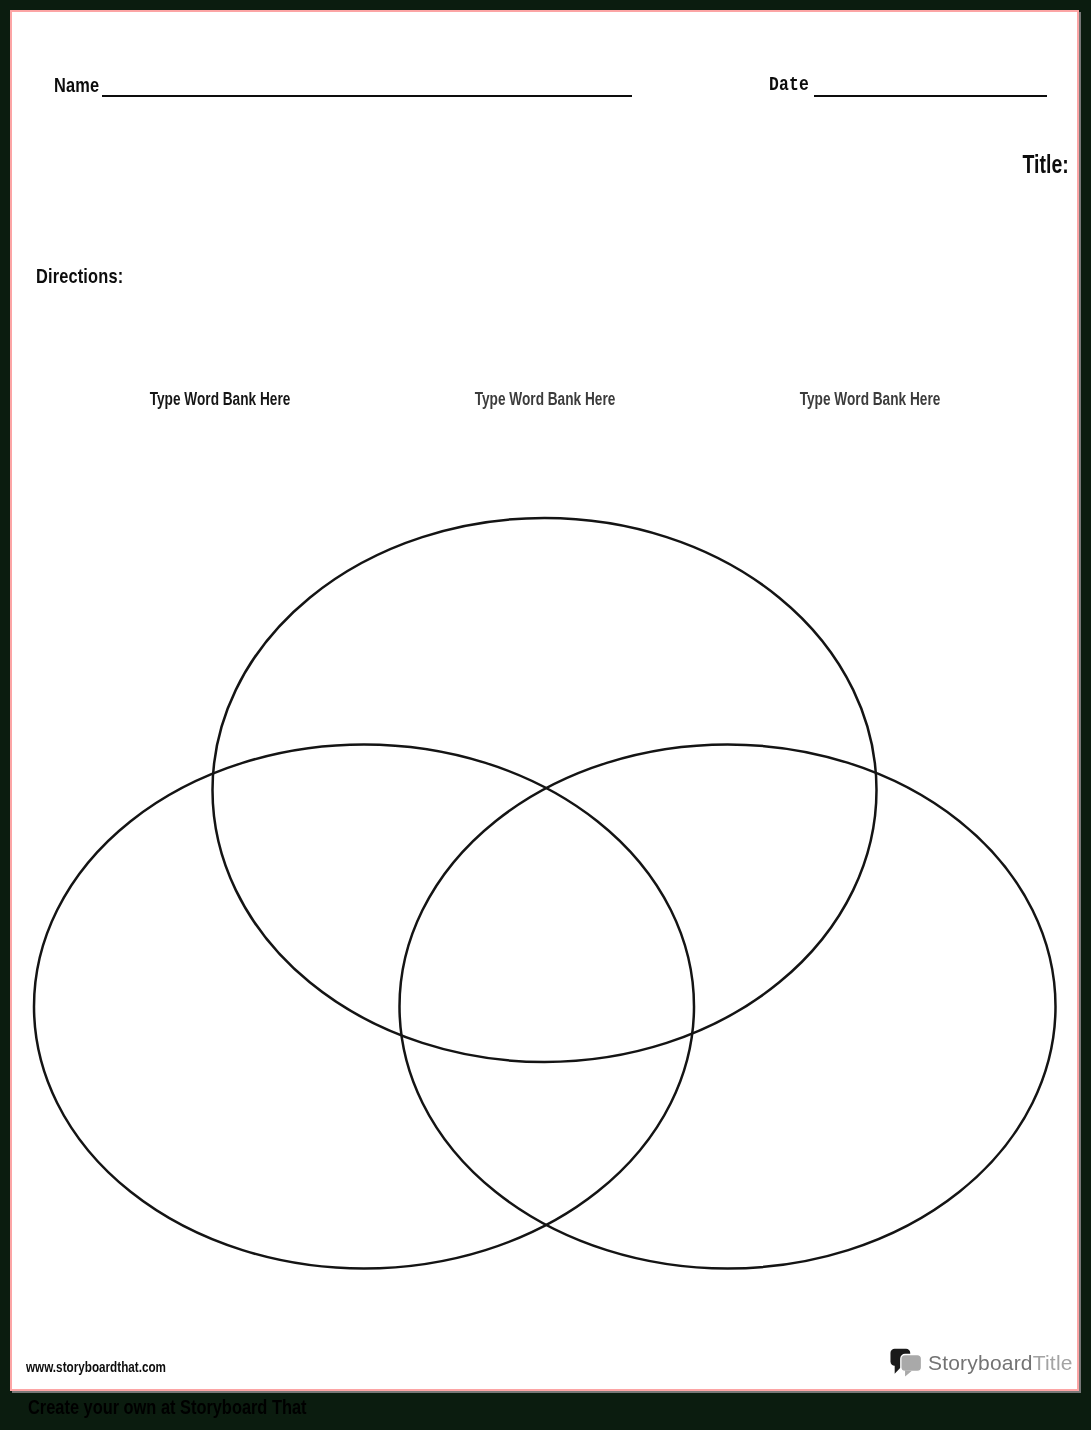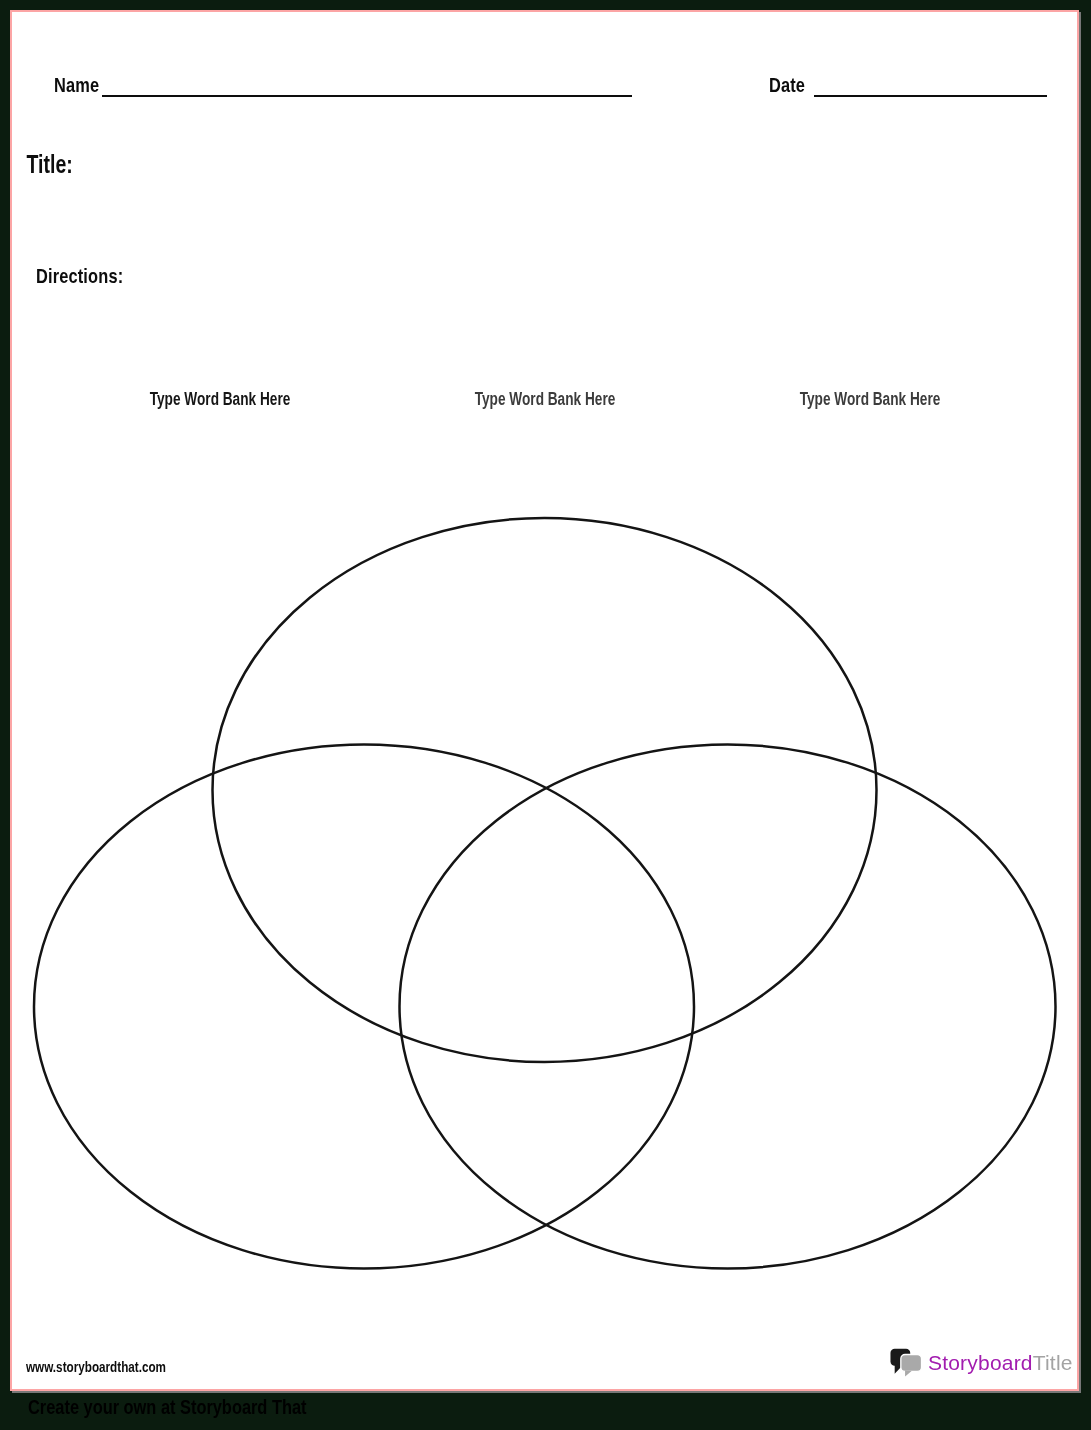--- a/index.html
+++ b/index.html
@@ -19,43 +19,43 @@
     border: 2px solid #fca5a5;
     box-shadow: 2px 2px 0 #777;
   }
   .page-inner { position: absolute; left: 0; top: 0; width: 1063px; height: 1375px; }
 
   .cond { display: inline-block; transform: scaleX(0.78); transform-origin: 0 50%; white-space: nowrap; }
   .cond-c { display: inline-block; transform: scaleX(0.78); transform-origin: 50% 50%; white-space: nowrap; }
 
   .field-label { position: absolute; font-weight: bold; font-size: 21px; color: #0d0d0d; letter-spacing: 0.2px; }
   .name-label { left: 42px; top: 61px; }
-  .date-label { left: 757px; top: 61px; }
+  .date-label { left: 757px; top: 61px; font-family: Liberation Mono, monospace; }
   .fill-line { position: absolute; height: 0; border-top: 2px solid #0d0d0d; }
   .name-line { left: 90px; top: 83px; width: 530px; }
   .date-line { left: 802px; top: 83px; width: 233px; }
 
-  .title-wrap { position: absolute; left: 8px; top: 138px; width: 100%; text-align: left; }
+  .title-wrap { position: absolute; left: 0; top: 138px; width: 100%; text-align: right; }
   .title-wrap .cond-c { font-weight: bold; font-size: 25px; color: #0d0d0d; }
 
   .directions { left: 24px; top: 224px; margin-top: 28px; }
 
   .wordbank { position: absolute; top: 377px; transform: translateX(-50%); }
   .wordbank .cond-c { font-weight: bold; font-size: 17.5px; }
   .wb-0 { left: 208px; } .wb-0 .cond-c { color: #161616; }
   .wb-1 { left: 533px; } .wb-1 .cond-c { color: #3c3c3c; }
   .wb-2 { left: 858px; } .wb-2 .cond-c { color: #3c3c3c; }
 
   .venn-svg { position: absolute; left: 0; top: 0; }
 
   .site-url { position: absolute; left: 14px; top: 1346px; font-weight: bold; font-size: 15px; color: #0d0d0d; }
 
   .logo { position: absolute; left: 878px; top: 1336px; display: flex; align-items: center; gap: 6px; }
   .logo-text { font-size: 21px; font-weight: 500; letter-spacing: 0.2px; white-space: nowrap; }
-  .logo-dark { color: #a21caf; }
+  .logo-dark { color: #737373; }
   .logo-gray { color: #a3a3a3; }
 
   .banner { position: absolute; left: 12px; top: 1395px; margin-left: 16px; }
   .banner .cond { font-weight: bold; font-size: 21px; color: #000000; }
 </style>
 </head>
 <body>
 
 <div class="page">
   <div class="page-inner">

